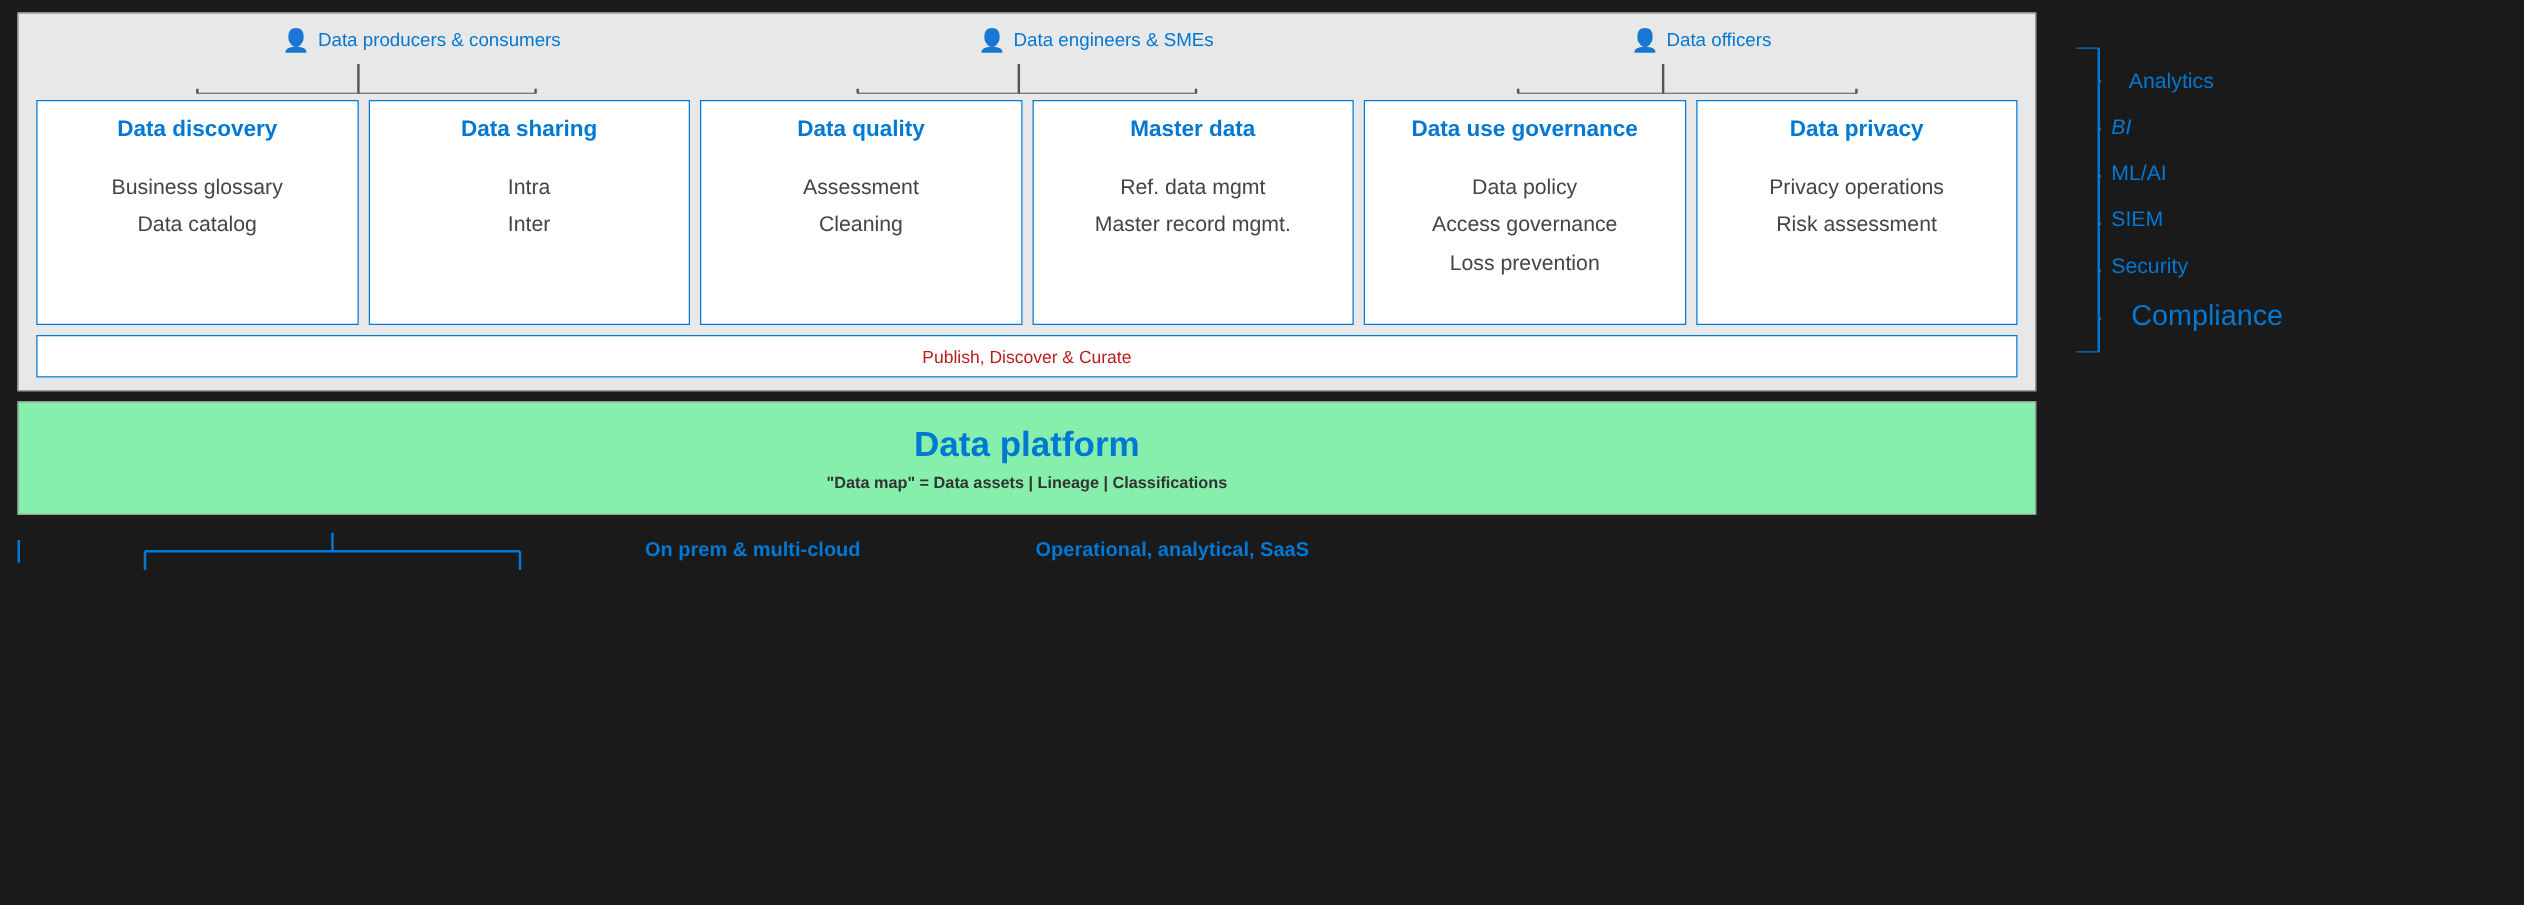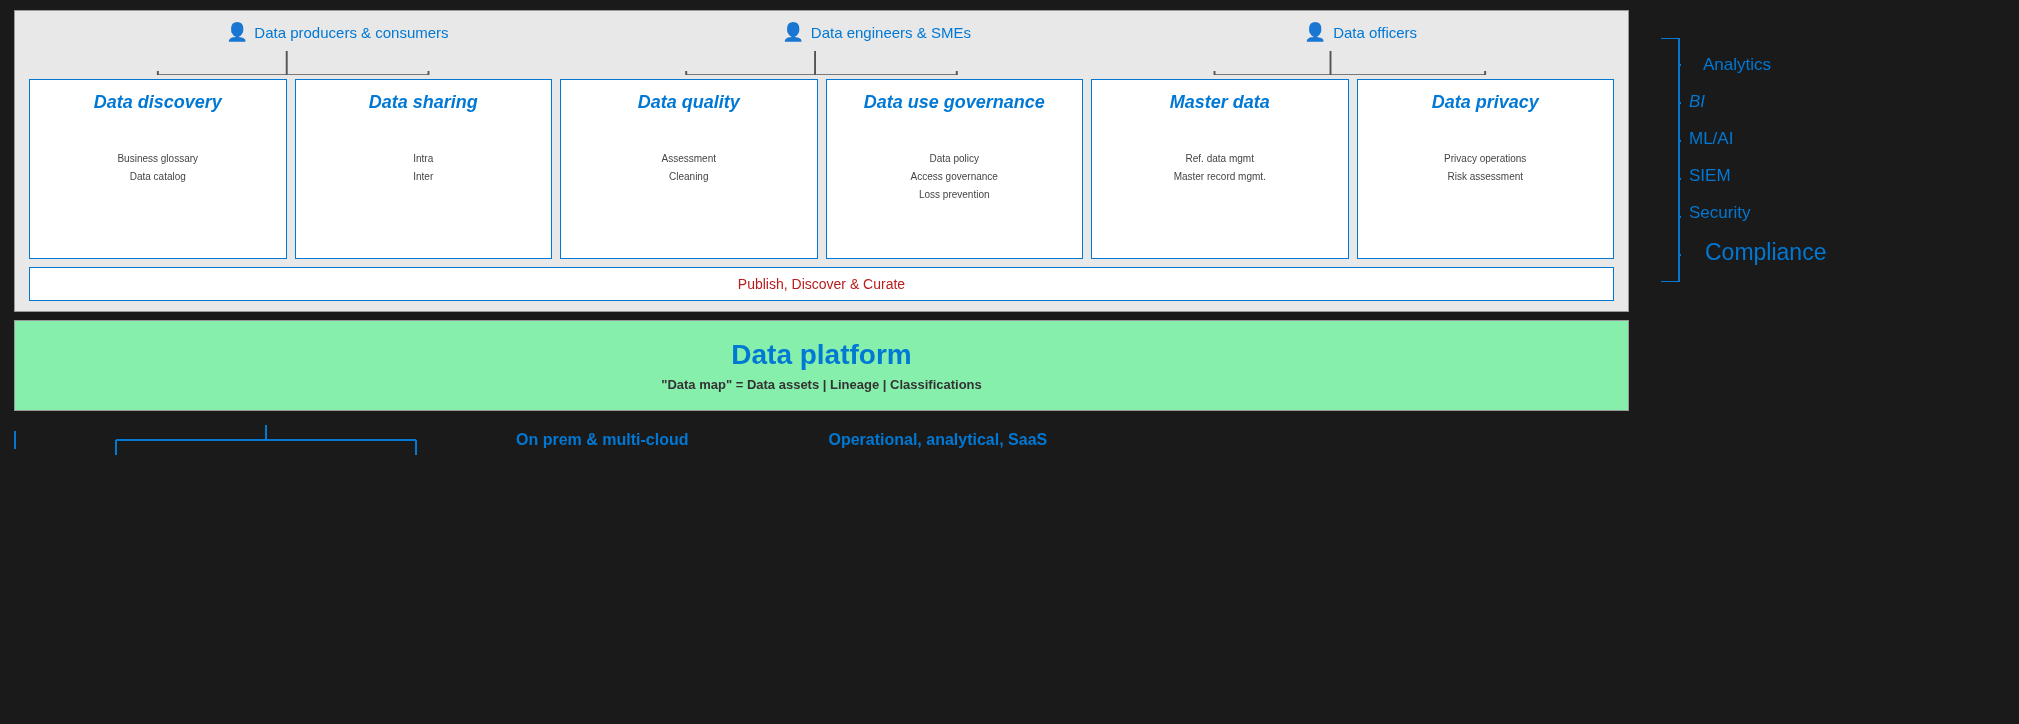--- a/index.html
+++ b/index.html
@@ -65,28 +65,27 @@
       flex-direction: column;
       align-items: center;
       min-height: 180px;
     }
 
     .card-title {
       color: #0078d4;
       font-size: 18px;
       font-weight: 700;
       text-align: center;
-      margin-bottom: 36px;
+      margin-bottom: 20px;
       line-height: 1.2;
-      font-style: italic;
     }
 
     .card-items {
       color: #444;
-      font-size: 10px;
+      font-size: 17px;
       text-align: center;
       line-height: 1.8;
     }
 
     
     .publish-bar {
       border: 1.5px solid #0078d4;
       background: white;
       text-align: center;
       padding: 8px;
@@ -213,32 +212,32 @@
         </div>
       </div>
       <div class="card">
         <div class="card-title">Data quality</div>
         <div class="card-items">
           <div>Assessment</div>
           <div>Cleaning</div>
         </div>
       </div>
       <div class="card">
+        <div class="card-title">Master data</div>
+        <div class="card-items">
+          <div>Ref. data mgmt</div>
+          <div>Master record mgmt.</div>
+        </div>
+      </div>
+      <div class="card">
         <div class="card-title">Data use governance</div>
         <div class="card-items">
           <div>Data policy</div>
           <div>Access governance</div>
           <div>Loss prevention</div>
-        </div>
-      </div>
-      <div class="card">
-        <div class="card-title">Master data</div>
-        <div class="card-items">
-          <div>Ref. data mgmt</div>
-          <div>Master record mgmt.</div>
         </div>
       </div>
       <div class="card">
         <div class="card-title">Data privacy</div>
         <div class="card-items">
           <div>Privacy operations</div>
           <div>Risk assessment</div>
         </div>
       </div>
     </div>

